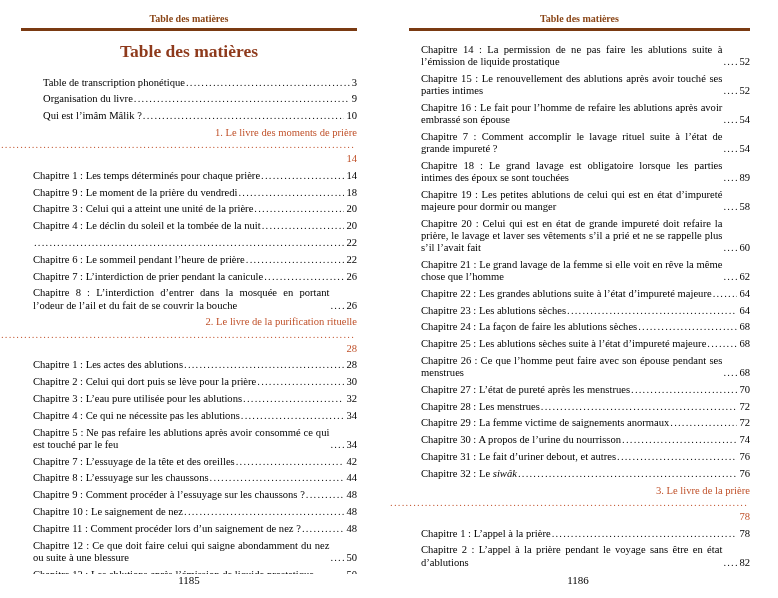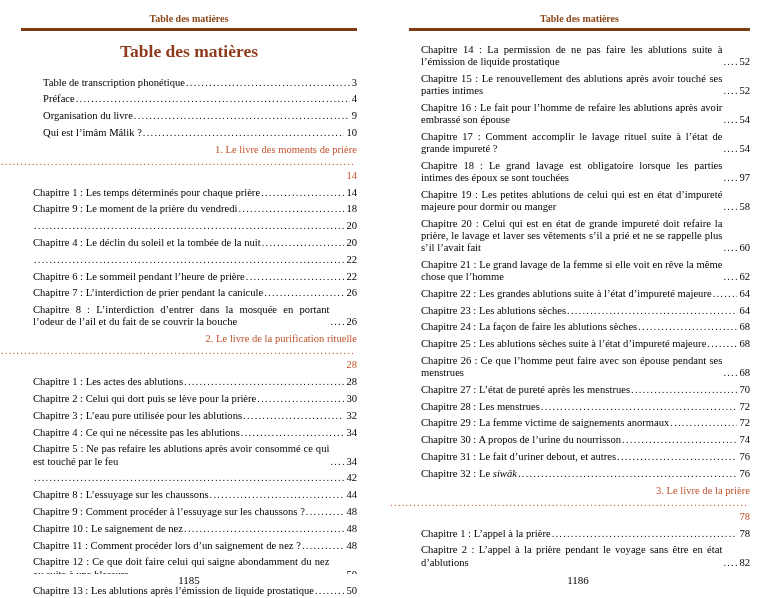--- a/index.html
+++ b/index.html
@@ -83,25 +83,20 @@
     <div class="running-header">Table des matières</div>
     <div class="header-rule"></div>
     <h1 class="doc-title">Table des matières</h1>
     <div class="entries">
         <div class="entry kind-front">
           <span class="txt">Table de transcription phonétique</span>
           <span class="dots"></span>
           <span class="num">3</span>
         </div>
         <div class="entry kind-front">
-          <span class="txt">Préface</span>
-          <span class="dots"></span>
-          <span class="num">4</span>
-        </div>
-        <div class="entry kind-front">
           <span class="txt">Organisation du livre</span>
           <span class="dots"></span>
           <span class="num">9</span>
         </div>
         <div class="entry kind-front">
           <span class="txt">Qui est l’imâm Mâlik ?</span>
           <span class="dots"></span>
           <span class="num">10</span>
         </div>
         <div class="entry kind-section">
@@ -113,20 +108,21 @@
           <span class="txt">Chapitre 1 : Les temps déterminés pour chaque prière</span>
           <span class="dots"></span>
           <span class="num">14</span>
         </div>
         <div class="entry kind-chapter">
           <span class="txt">Chapitre 9 : Le moment de la prière du vendredi</span>
           <span class="dots"></span>
           <span class="num">18</span>
         </div>
         <div class="entry kind-chapter">
+          <span class="txt">Chapitre 3 : Celui qui a atteint une unité de la prière</span>
           <span class="dots"></span>
           <span class="num">20</span>
         </div>
         <div class="entry kind-chapter">
           <span class="txt">Chapitre 4 : Le déclin du soleil et la tombée de la nuit</span>
           <span class="dots"></span>
           <span class="num">20</span>
         </div>
         <div class="entry kind-chapter">
           <span class="dots"></span>
@@ -171,20 +167,21 @@
           <span class="txt">Chapitre 4 : Ce qui ne nécessite pas les ablutions</span>
           <span class="dots"></span>
           <span class="num">34</span>
         </div>
         <div class="entry kind-chapter">
           <span class="txt">Chapitre 5 : Ne pas refaire les ablutions après avoir consommé ce qui est touché par le feu</span>
           <span class="dots"></span>
           <span class="num">34</span>
         </div>
         <div class="entry kind-chapter">
+          <span class="txt">Chapitre 7 : L’essuyage de la tête et des oreilles</span>
           <span class="dots"></span>
           <span class="num">42</span>
         </div>
         <div class="entry kind-chapter">
           <span class="txt">Chapitre 8 : L’essuyage sur les chaussons</span>
           <span class="dots"></span>
           <span class="num">44</span>
         </div>
         <div class="entry kind-chapter">
           <span class="txt">Chapitre 9 : Comment procéder à l’essuyage sur les chaussons ?</span>
@@ -228,28 +225,28 @@
           <span class="txt">Chapitre 15 : Le renouvellement des ablutions après avoir touché ses parties intimes</span>
           <span class="dots"></span>
           <span class="num">52</span>
         </div>
         <div class="entry kind-chapter">
           <span class="txt">Chapitre 16 : Le fait pour l’homme de refaire les ablutions après avoir embrassé son épouse</span>
           <span class="dots"></span>
           <span class="num">54</span>
         </div>
         <div class="entry kind-chapter">
-          <span class="txt">Chapitre 17 : Comment accomplir le lavage rituel suite à l’état de grande impureté ?</span>
+          <span class="txt">Chapitre 7 : Comment accomplir le lavage rituel suite à l’état de grande impureté ?</span>
           <span class="dots"></span>
           <span class="num">54</span>
         </div>
         <div class="entry kind-chapter">
           <span class="txt">Chapitre 18 : Le grand lavage est obligatoire lorsque les parties intimes des époux se sont touchées</span>
           <span class="dots"></span>
-          <span class="num">97</span>
+          <span class="num">89</span>
         </div>
         <div class="entry kind-chapter">
           <span class="txt">Chapitre 19 : Les petites ablutions de celui qui est en état d’impureté majeure pour dormir ou manger</span>
           <span class="dots"></span>
           <span class="num">58</span>
         </div>
         <div class="entry kind-chapter">
           <span class="txt">Chapitre 20 : Celui qui est en état de grande impureté doit refaire la prière, le lavage et laver ses vêtements s’il a prié et ne se rappelle plus s’il l’avait fait</span>
           <span class="dots"></span>
           <span class="num">60</span>

